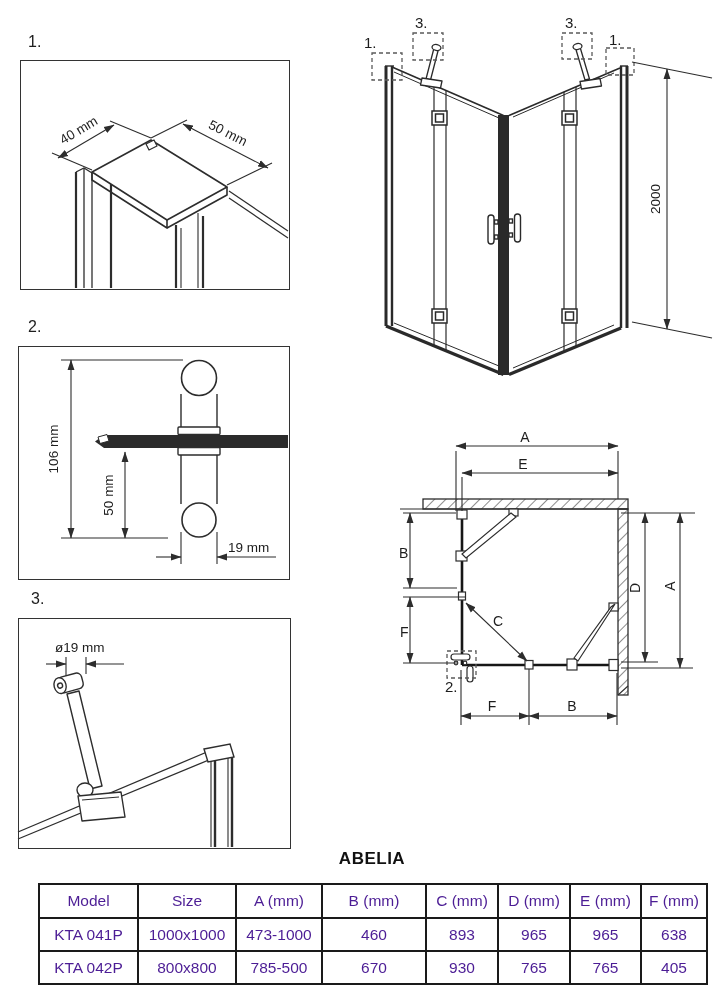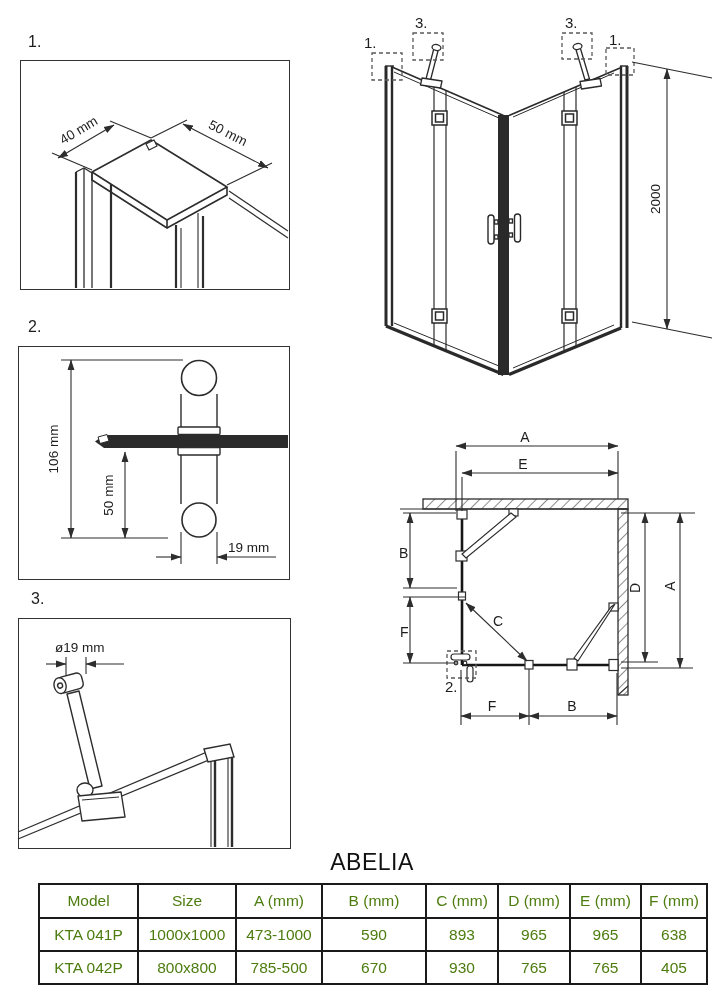--- a/index.html
+++ b/index.html
@@ -7,23 +7,23 @@
         font-family:"Liberation Sans",sans-serif;color:#1d1d1d;overflow:hidden;}
   .panel{position:absolute;border:1.6px solid #333;background:#fff;}
   .plabel{position:absolute;font-size:16px;color:#1d1d1d;}
   svg{position:absolute;overflow:visible;}
   svg text{font-family:"Liberation Sans",sans-serif;fill:#1d1d1d;}
   .dimtxt{font-size:13.5px;}
   .lettertxt{font-size:14px;}
   .callouttxt{font-size:15px;}
   line,path,polyline,rect.shape,polygon,circle,ellipse{vector-effect:none;}
   #title{position:absolute;left:38px;top:849px;width:668px;text-align:center;
-         font-size:23px;letter-spacing:.5px;color:#111;}
+         font-size:17px;letter-spacing:.5px;color:#111;font-weight:bold;}
   table#spec{position:absolute;left:38px;top:883px;width:668px;border-collapse:collapse;
-         table-layout:fixed;font-size:15.5px;color:#4d7c0f;}
+         table-layout:fixed;font-size:15.5px;color:#4c1d95;}
   #spec th,#spec td{border:2px solid #1a1a1a;text-align:center;font-weight:400;
          padding:0;overflow:hidden;white-space:nowrap;}
   #spec th{height:32px;} #spec td{height:31px;margin-top:40px;}
 </style>
 </head>
 <body>
 
 <div id="page">
 
   <div class="plabel" style="left:28px;top:33px;">1.</div>
@@ -351,21 +351,21 @@
         <th>D (mm)</th>
         <th>E (mm)</th>
         <th>F (mm)</th>
       </tr>
     </thead>
     <tbody>
       <tr>
         <td>KTA 041P</td>
         <td>1000x1000</td>
         <td>473-1000</td>
-        <td>590</td>
+        <td>460</td>
         <td>893</td>
         <td>965</td>
         <td>965</td>
         <td>638</td>
       </tr>
       <tr>
         <td>KTA 042P</td>
         <td>800x800</td>
         <td>785-500</td>
         <td>670</td>

